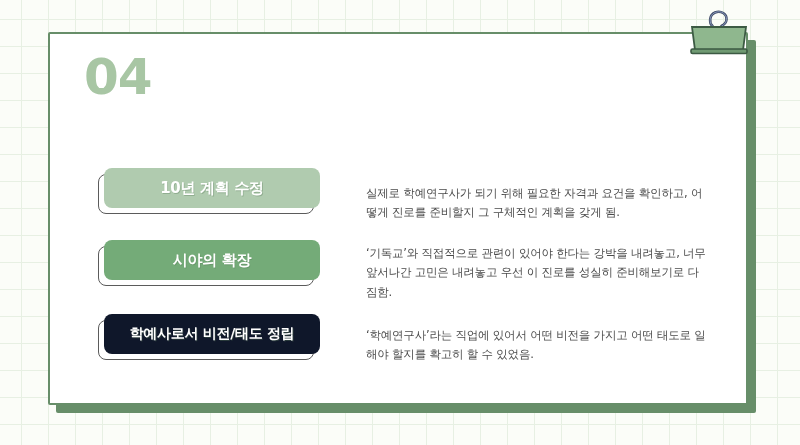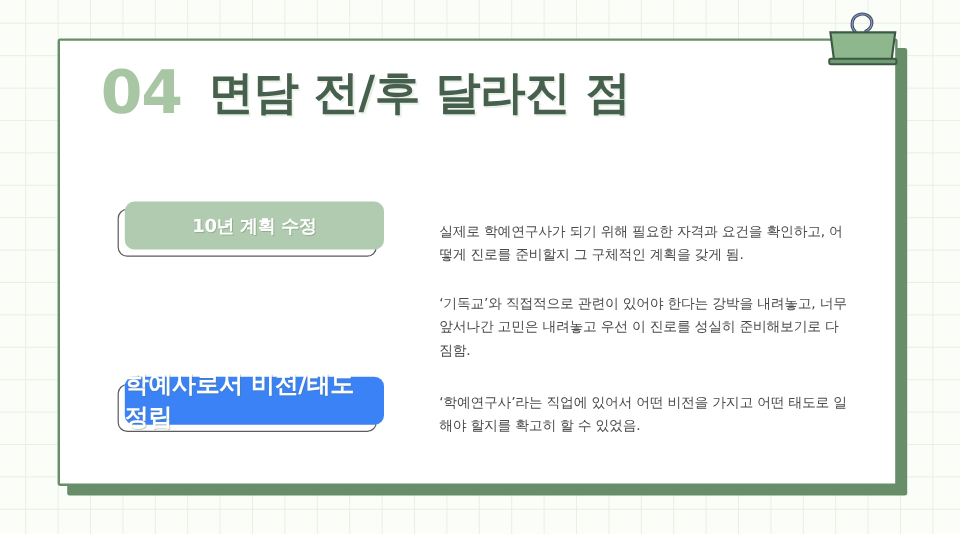--- a/index.html
+++ b/index.html
@@ -124,21 +124,21 @@
     align-items: center;
     justify-content: center;
     color: #ffffff;
     font-size: 15px;
     font-weight: 700;
     letter-spacing: -0.3px;
     text-shadow: 0.8px 0.8px 0 rgba(90,120,90,0.35);
   }
   .pill-1 { background: #b0cbaf; text-align: right; }
   .pill-2 { background: #74ab78; }
-  .pill-3 { background: #3b82f6; font-size: 20px; }
+  .pill-3 { background: #0f172a; font-size: 14px; }
 
   
   .para {
     position: absolute;
     width: 340px;
     font-size: 11.5px;
     line-height: 1.72;
     color: #4a4a4a;
     letter-spacing: -0.2px;
     margin-left: 14px;
@@ -161,33 +161,38 @@
     <path d="M22 44 L24.5 20 C21 17 21 9 27 6.5 C33 4 39 8 38.5 13.5 C38.2 17.5 35.5 19 33.5 20 L40 44" fill="none" stroke="#3f4a66" stroke-width="2.6" stroke-linecap="round" stroke-linejoin="round"></path>
     <path d="M22 44 L24.5 20 C21 17 21 9 27 6.5 C33 4 39 8 38.5 13.5 C38.2 17.5 35.5 19 33.5 20 L40 44" fill="none" stroke="#8fa0c4" stroke-width="0.9" stroke-linecap="round" stroke-linejoin="round"></path>
 
     <path d="M4 21 L58 21 L55 44 L7 44 Z" fill="#8fb78e" stroke="#3c5a43" stroke-width="1.8"></path>
     <rect x="3" y="43" width="56" height="4.5" rx="1.6" fill="#6f9a72" stroke="#3c5a43" stroke-width="1.6"></rect>
   </svg>
 </div>
 
 <div class="title-row">
   <span class="number">04</span>
-  <span class="title-text">면담 전/후 달라진 점</span>
 </div>
 
 <div class="rows">
 
   <div class="row row-1">
     <div class="pill-wrap">
       <div class="pill-ghost"></div>
       <div class="pill pill-1">10년 계획 수정</div>
     </div>
   </div>
   <p class="para para-1">실제로 학예연구사가 되기 위해 필요한 자격과 요건을 확인하고, 어떻게 진로를 준비할지 그 구체적인 계획을 갖게 됨.</p>
 
+  <div class="row row-2">
+    <div class="pill-wrap">
+      <div class="pill-ghost"></div>
+      <div class="pill pill-2">시야의 확장</div>
+    </div>
+  </div>
   <p class="para para-2">‘기독교’와 직접적으로 관련이 있어야 한다는 강박을 내려놓고, 너무 앞서나간 고민은 내려놓고 우선 이 진로를 성실히 준비해보기로 다짐함.</p>
 
   <div class="row row-3">
     <div class="pill-wrap">
       <div class="pill-ghost"></div>
       <div class="pill pill-3">학예사로서 비전/태도 정립</div>
     </div>
   </div>
   <p class="para para-3">‘학예연구사’라는 직업에 있어서 어떤 비전을 가지고 어떤 태도로 일해야 할지를 확고히 할 수 있었음.</p>
 

